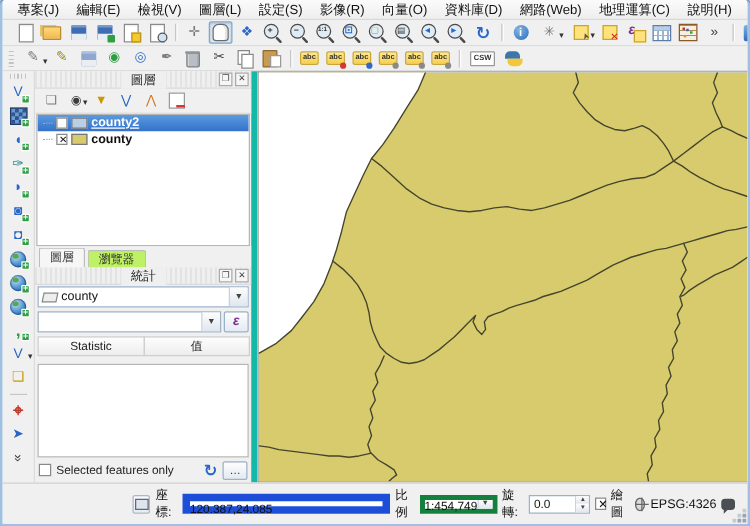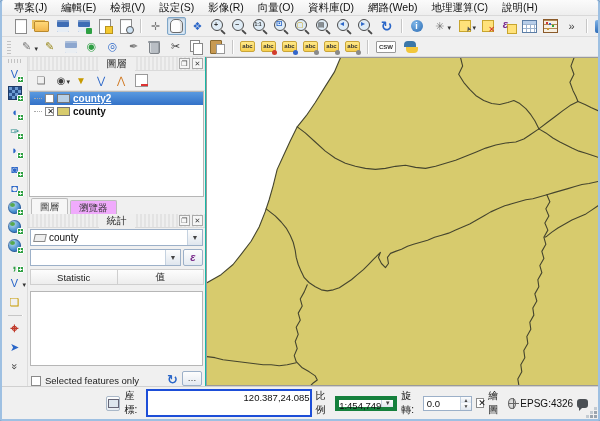--- a/index.html
+++ b/index.html
@@ -112,21 +112,21 @@
   
   .mainrow{flex:1;display:flex;min-height:0;}
   .ltb{flex:0 0 26px;display:flex;flex-direction:column;align-items:center;background:#f0f0f0;
     border-right:1px solid #dcdcdc;padding-top:2px;overflow:hidden;}
   .ltb::before{content:"";height:4px;width:14px;margin-bottom:2px;
     background:repeating-linear-gradient(90deg,#c2c2c2 0 1px,transparent 1px 3px);}
   .ltb .tbi{margin:0 0 1px 0;}
   .ltb .tbi.sep{width:19px;height:6px;}
   .ltb .tbi.sep::before{width:14px;height:1px;}
   
-  .dock{flex:0 0 178px;display:flex;flex-direction:column;background:#f0f0f0;border-right:1px solid #14b8a6;min-height:0;}
+  .dock{flex:0 0 178px;display:flex;flex-direction:column;background:#f0f0f0;border-right:5px solid #14b8a6;min-height:0;}
   .panel{display:flex;flex-direction:column;min-height:0;}
   .panel.layers{flex:0 0 157px;}
   .panel.stats{flex:1;}
   .phead{height:14px;flex:0 0 14px;display:flex;align-items:center;justify-content:center;position:relative;
     background:repeating-linear-gradient(90deg,#e3e3e3 0 2px,#efefef 2px 4px);border-bottom:1px solid #dadada;}
   .phead .ptitle{background:#efefef;padding:0 8px;font-size:10px;color:#222;}
   .pbtns{position:absolute;right:2px;top:1px;display:flex;gap:2px;}
   .pbtn{width:11px;height:11px;border:1px solid #aaa;background:#f6f6f6;font-size:7px;line-height:9px;text-align:center;color:#444;}
   .ptb{height:20px;flex:0 0 20px;display:flex;align-items:center;padding-left:3px;background:#f0f0f0;border-bottom:1px solid #e0e0e0;}
   .ptb .tbi{width:18px;height:17px;font-size:10px;}
@@ -135,57 +135,57 @@
   .lrow .branch{width:8px;border-bottom:1px dotted #a9a9a9;height:0;}
   .lcheck{width:9px;height:9px;border:1px solid #8a8a8a;background:#fff;position:relative;flex:0 0 9px;}
   .lcheck[data-checked="x"]::before{content:"✕";position:absolute;left:0;top:-1px;font-size:8px;font-weight:bold;color:#111;line-height:9px;width:9px;text-align:center;}
   .lswatch{width:13px;height:9px;border:1px solid #777;flex:0 0 13px;}
   [data-sw="sw-yellow"]{background:#d7cb6d;}
   [data-sw="sw-blue"]{background:#b8cfe4;}
   .lname{font-size:10px;font-weight:bold;color:#111;white-space:nowrap;}
   .lrow.selected{background:linear-gradient(#5a9ae0,#3372c8);}
   .lrow.selected .lname{color:#fff;text-decoration:underline;}
   .dtabs{height:17px;flex:0 0 17px;display:flex;align-items:flex-end;padding-left:3px;gap:2px;background:#f0f0f0;}
-  .dtab{height:14px;padding:0 8px;font-size:9.5px;line-height:14px;color:#333;background:#f0abfc;
+  .dtab{height:14px;padding:0 8px;font-size:9.5px;line-height:14px;color:#333;background:#bef264;
     border:1px solid #bdbdbd;border-bottom:none;border-radius:2px 2px 0 0;}
   .dtab.active{background:#f6f6f6;height:16px;line-height:16px;}
   
   .combo{height:17px;margin:1px 2px;display:flex;align-items:center;background:#fff;border:1px solid #9cb0c8;}
   .combo .cicon{width:12px;height:8px;border:1px solid #8a8a8a;background:#eee;margin:0 3px;transform:skewX(-12deg);}
   .combo .cval{flex:1;font-size:10px;color:#111;}
   .combo .carrow{width:15px;height:100%;border-left:1px solid #c5d2e0;background:linear-gradient(#fdfdfd,#dfe6ee);
     display:flex;align-items:center;justify-content:center;font-size:7px;color:#444;}
   .crow2{display:flex;align-items:center;margin:1px 2px;gap:2px;height:19px;}
   .crow2 .combo{flex:1;margin:0;}
   .epsbtn{width:20px;height:17px;border:1px solid #9cb0c8;background:linear-gradient(#fdfdfd,#e4eaf1);
     color:#7b2d8b;font-style:italic;font-weight:bold;font-size:11px;text-align:center;line-height:15px;border-radius:2px;}
   .sthead{display:flex;margin:1px 2px 6px 2px;height:16px;text-align:center;}
   .sth{flex:1;background:linear-gradient(#fdfdfd,#ededed);border:1px solid #cfcfcf;font-size:9.5px;
     display:flex;align-items:center;justify-content:center;color:#222;margin-right:-1px;}
   .starea{flex:1;background:#fff;border:1px solid #b6b6b6;margin:0 2px;}
-  .sbot{height:20px;flex:0 0 20px;display:flex;align-items:flex-end;padding:0 3px;gap:4px;}
+  .sbot{height:20px;flex:0 0 20px;display:flex;align-items:center;padding:0 3px;gap:4px;}
   .cb{width:10px;height:10px;border:1px solid #8a8a8a;background:#fff;position:relative;}
   .cb[data-checked="x"]::before{content:"✕";position:absolute;left:0;top:-1px;font-size:9px;font-weight:bold;line-height:10px;width:10px;text-align:center;color:#111;}
   .sbot .sel-label{font-size:9.5px;color:#222;flex:1;}
   .refresh{color:#2a66c8;font-weight:bold;font-size:13px;line-height:1;}
   .morebtn{width:20px;height:15px;border:1px solid #9cb0c8;background:linear-gradient(#fdfdfd,#e4eaf1);
     font-size:9px;text-align:center;line-height:13px;border-radius:2px;color:#333;}
   
   .map{flex:1;position:relative;background:#fff;border:1px solid #9a9a9a;border-right:none;min-width:0;}
   .map svg{display:block;width:100%;height:100%;}
   
   .statusbar{height:20px;flex:0 0 20px;display:flex;align-items:center;background:#f0f0f0;
     border-top:1px solid #d0d0d0;padding:16px 4px;gap:4px;position:relative;}
   .sb-spacer{flex:0 0 96px;}
   .sb-label{font-size:10px;color:#111;}
   .ext-btn{width:18px;height:15px;border:1px solid #aab8c8;border-radius:2px;background:linear-gradient(#fdfdfd,#e6ecf2);
     display:flex;align-items:center;justify-content:center;}
   .ext-btn::before{content:"";width:9px;height:7px;border:1px solid #667;background:#dde6ee;}
-  .coord-input{width:212px;height:28px;border:2px solid #1d4ed8;background:#fff;font-size:9.5px;
-    text-align:right;line-height:14px;color:#111;}
+  .coord-input{width:212px;height:16px;border:6px solid #1d4ed8;background:#fff;font-size:9.5px;
+    text-align:left;line-height:14px;color:#111;}
   .scale-combo{width:62px;height:15px;border:4px solid #15803d;background:#fff;display:flex;align-items:flex-start;}
   .scale-combo .cval{flex:1;font-size:9.5px;text-align:center;color:#111;}
   .scale-combo .carrow{width:13px;height:100%;border-left:1px solid #c5d2e0;background:linear-gradient(#fdfdfd,#dfe6ee);
     font-size:6px;display:flex;align-items:center;justify-content:center;color:#444;}
   .spin{width:52px;height:15px;border:1px solid #9cb0c8;background:#fff;display:flex;align-items:center;gap:20px;}
   .spin .cval{flex:1;font-size:9.5px;padding-left:3px;color:#111;}
   .spin .arrows{width:11px;height:100%;display:flex;flex-direction:column;border-left:1px solid #c5d2e0;}
   .spin .arrows span{flex:1;font-size:5px;line-height:6px;text-align:center;background:linear-gradient(#fdfdfd,#dfe6ee);color:#444;}
   .crs-globe{width:11px;height:11px;border-radius:50%;background:radial-gradient(#ececec,#b9b9b9);
     box-shadow:inset 0 0 0 1px #666;position:relative;}
@@ -199,20 +199,21 @@
 </head>
 <body>
 
 <div class="win">
 
 
   <div class="menubar">
     <span class="menu-item">專案(J)</span>
       <span class="menu-item">編輯(E)</span>
       <span class="menu-item">檢視(V)</span>
+      <span class="menu-item">圖層(L)</span>
       <span class="menu-item">設定(S)</span>
       <span class="menu-item">影像(R)</span>
       <span class="menu-item">向量(O)</span>
       <span class="menu-item">資料庫(D)</span>
       <span class="menu-item">網路(Web)</span>
       <span class="menu-item">地理運算(C)</span>
       <span class="menu-item">說明(H)</span>
   </div>
 
   <div class="toolbar tb1">

